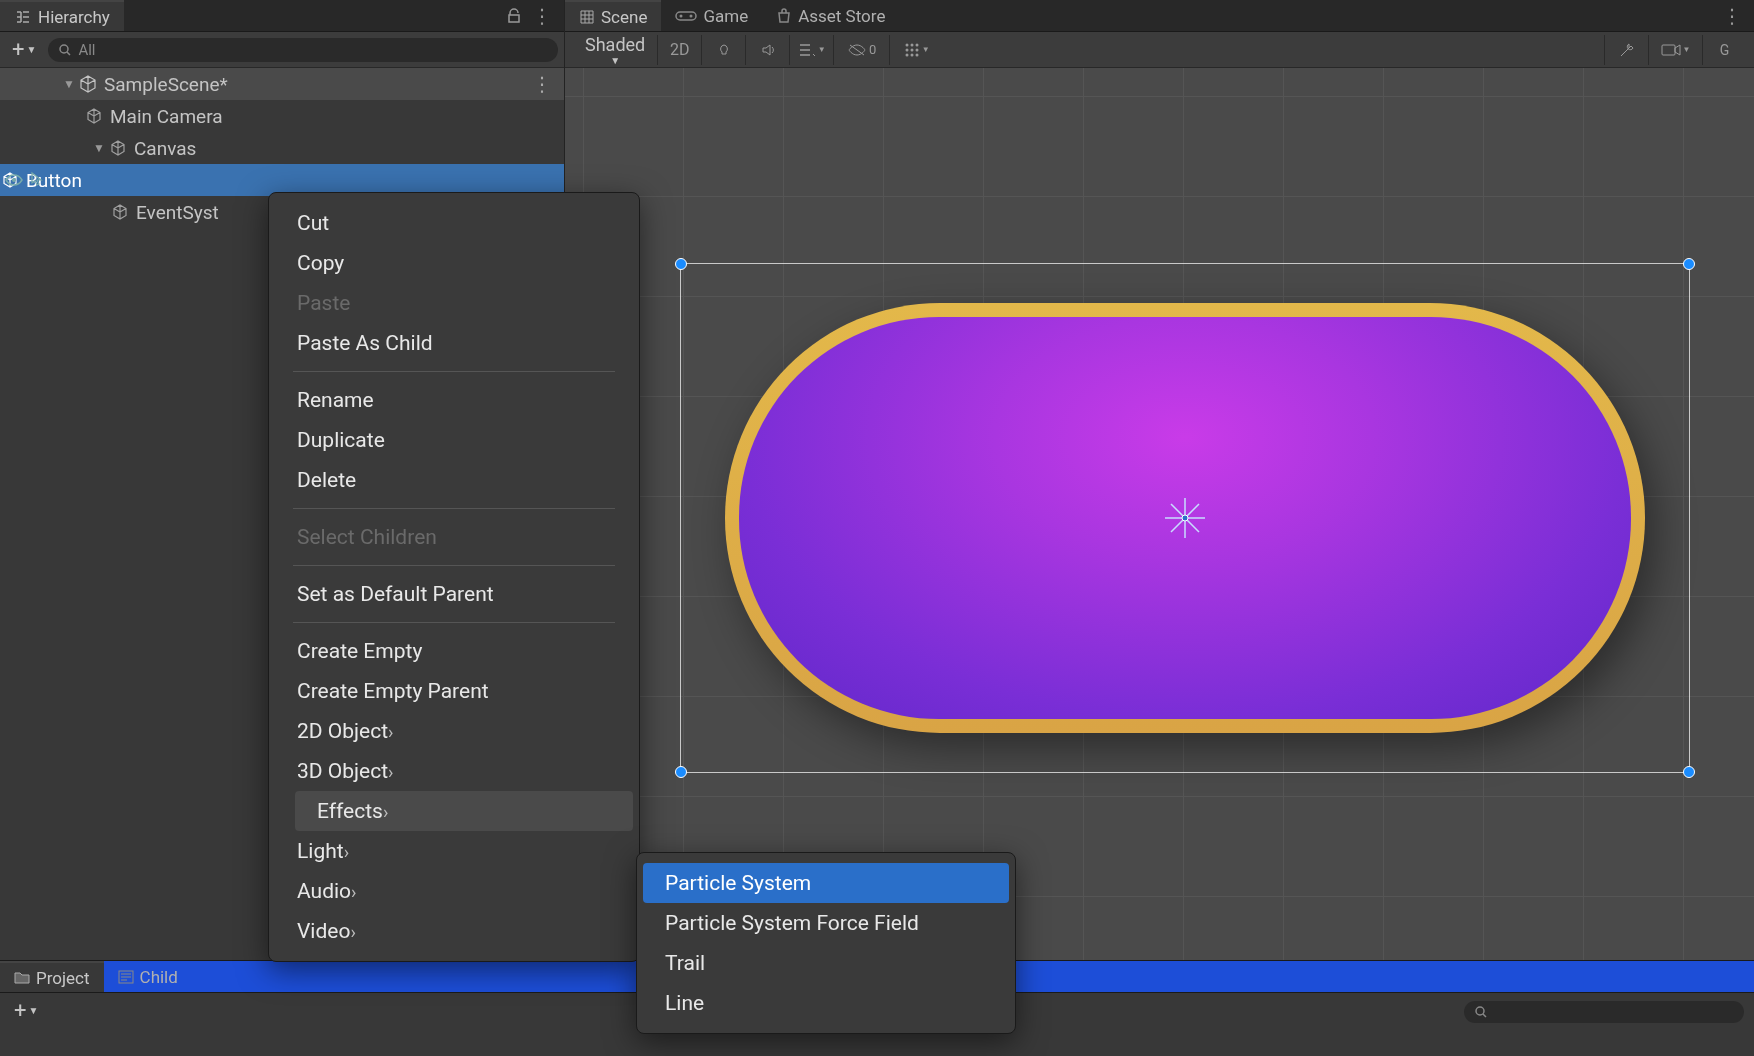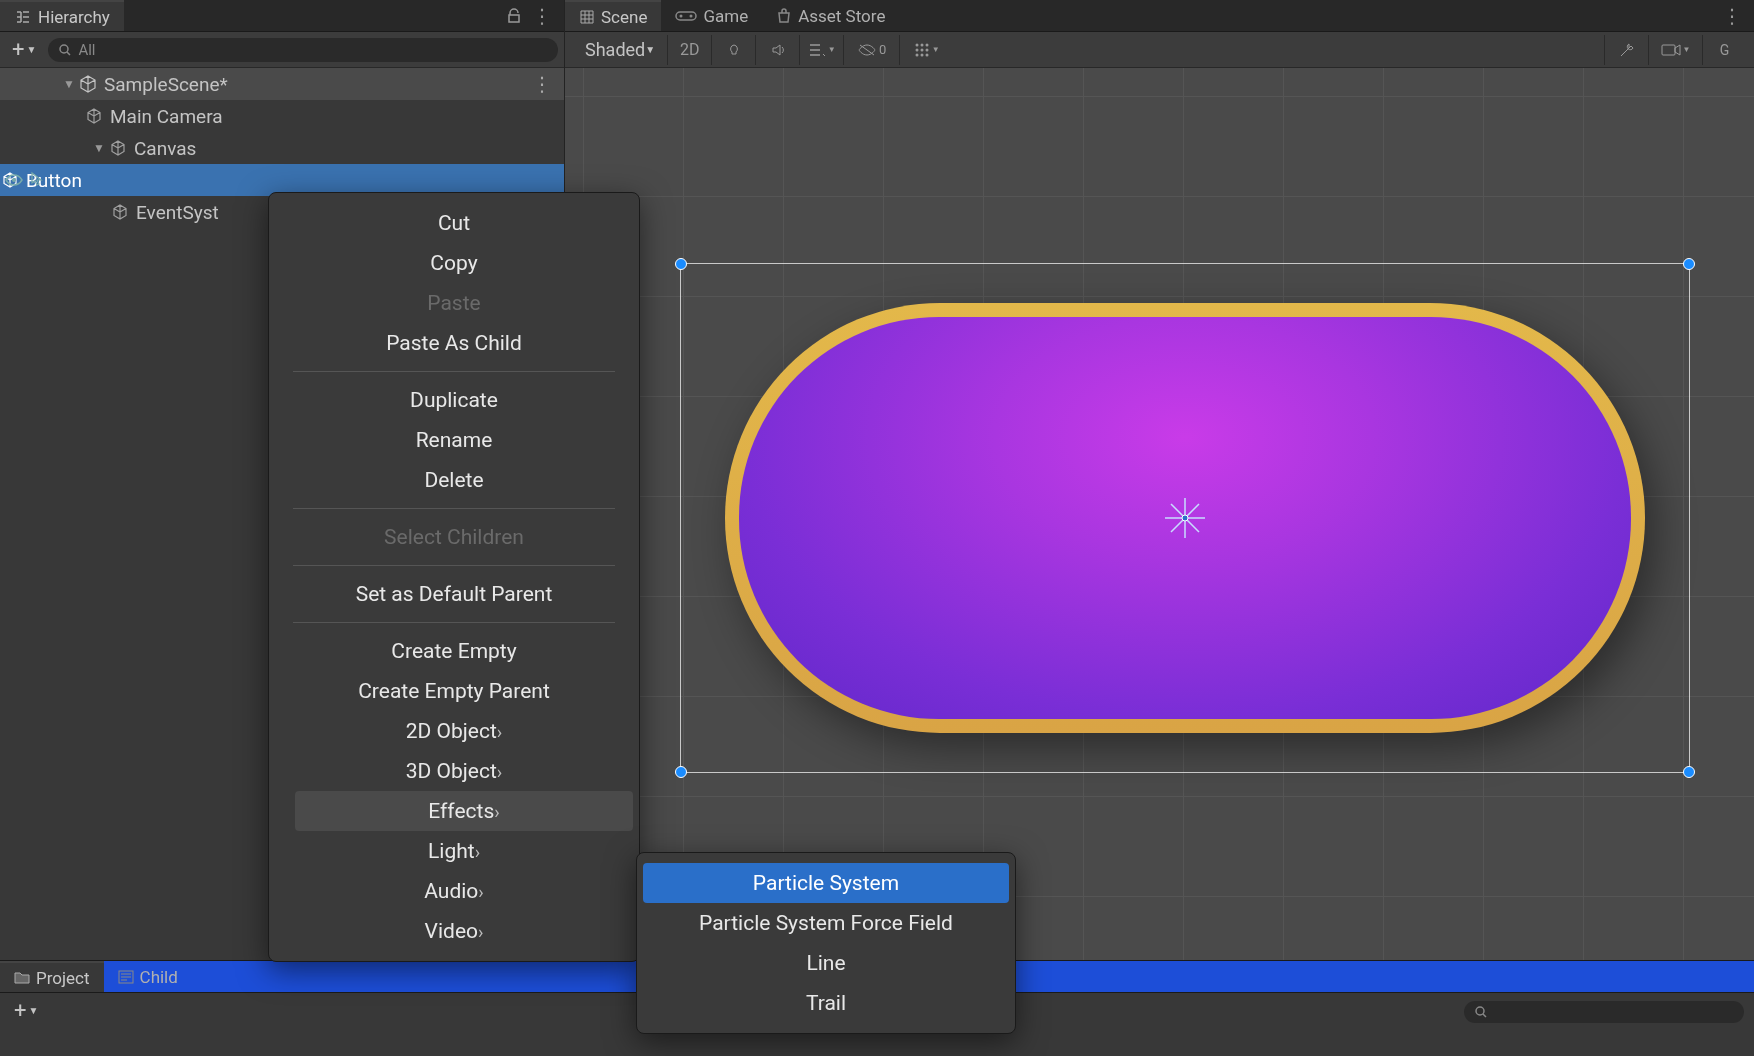--- a/index.html
+++ b/index.html
@@ -27,21 +27,21 @@
   .tree-row { display: flex; align-items: center; height: 32px; font-size: 19px; color: #c4c4c4; cursor: pointer; }
   .tree-row.selected { background: #3a72b0; color: #fff; }
   .tree-row .arrow { width: 18px; text-align: center; color: #999; font-size: 12px; }
   .tree-row .cube { width: 20px; height: 20px; margin-right: 6px; display: flex; align-items: center; justify-content: center; }
   .scene-row { background: #4a4a4a; position: relative; }
   .scene-row .menu-dots { position: absolute; right: 12px; color: #aaa; font-size: 20px; }
   .vis-icons { position: absolute; left: 4px; display: flex; gap: 2px; }
 
   
   .s-toolbar { display: flex; align-items: center; height: 36px; background: #3c3c3c; border-bottom: 1px solid #282828; padding: 0 8px; gap: 0; }
-  .s-dropdown { display: flex; align-items: center; padding: 0 12px; font-size: 18px; cursor: pointer; }
+  .s-dropdown { display: flex; align-items: center; padding: 0 12px; font-size: 18px; cursor: pointer; flex-direction: column; }
   .s-btn { display: flex; align-items: center; justify-content: center; width: 44px; height: 30px; border-left: 1px solid #2a2a2a; cursor: pointer; color: #999; font-size: 16px; }
   .s-right { margin-left: auto; display: flex; }
 
   
   .scene-view { position: relative; width: 100%; height: calc(100% - 68px); background: #4a4a4a; overflow: hidden; }
   .grid-line { position: absolute; background: #555; }
 
   
   .button-shape-wrap { position: absolute; left: 115px; top: 195px; width: 1010px; height: 510px; }
   .selection-box { position: absolute; inset: 0; border: 1px solid rgba(255,255,255,0.7); }
@@ -66,21 +66,21 @@
   .gizmo::before, .gizmo::after { content: ''; position: absolute; background: #b8d4ff; }
   .gizmo svg { position: absolute; inset: -4px; }
 
   
   .context-menu {
     position: absolute; left: 268px; top: 192px; width: 372px;
     background: #3a3a3a; border: 1px solid #1a1a1a; border-radius: 8px;
     box-shadow: 0 8px 30px rgba(0,0,0,0.5);
     padding: 10px 6px; z-index: 100;
   }
-  .menu-item { display: flex; align-items: center; justify-content: center; padding: 8px 22px; font-size: 21px; color: #e8e8e8; cursor: pointer; border-radius: 4px; }
+  .menu-item { display: flex; align-items: center; justify-content: flex-start; padding: 8px 22px; font-size: 21px; color: #e8e8e8; cursor: pointer; border-radius: 4px; }
   .menu-item.disabled { color: #6a6a6a; cursor: default; }
   .menu-item.highlighted { background: #4a4a4a; margin-left: 20px; }
   .menu-sep { height: 1px; background: #555; margin: 8px 18px; }
   .menu-chevron { color: #bbb; font-size: 18px; }
 
   .submenu {
     position: absolute; left: 636px; top: 852px; width: 380px;
     background: #3a3a3a; border: 1px solid #1a1a1a; border-radius: 8px;
     box-shadow: 0 8px 30px rgba(0,0,0,0.5);
     padding: 10px 6px; z-index: 101;
@@ -347,24 +347,24 @@
       <span>Copy</span>
     </div>
   <div class="menu-item disabled">
       <span>Paste</span>
     </div>
   <div class="menu-item">
       <span>Paste As Child</span>
     </div>
   <div class="menu-sep"></div>
   <div class="menu-item">
+      <span>Rename</span>
+    </div>
+  <div class="menu-item">
       <span>Duplicate</span>
-    </div>
-  <div class="menu-item">
-      <span>Rename</span>
     </div>
   <div class="menu-item">
       <span>Delete</span>
     </div>
   <div class="menu-sep"></div>
   <div class="menu-item disabled">
       <span>Select Children</span>
     </div>
   <div class="menu-sep"></div>
   <div class="menu-item">
@@ -404,24 +404,24 @@
 </div>
 
 <div class="submenu">
   <div class="menu-item selected">
       <span>Particle System</span>
     </div>
   <div class="menu-item">
       <span>Particle System Force Field</span>
     </div>
   <div class="menu-item">
+      <span>Trail</span>
+    </div>
+  <div class="menu-item">
       <span>Line</span>
-    </div>
-  <div class="menu-item">
-      <span>Trail</span>
     </div>
 </div>
 
 <div class="bottom-panel">
   <div class="bottom-tab-bar">
     <div class="tab active">
       <span>
         <svg width="16" height="14" viewBox="0 0 16 14">
             <path d="M1 2h5l2 2h7v8H1z" stroke="#aaa" fill="#666"></path>
           </svg>

